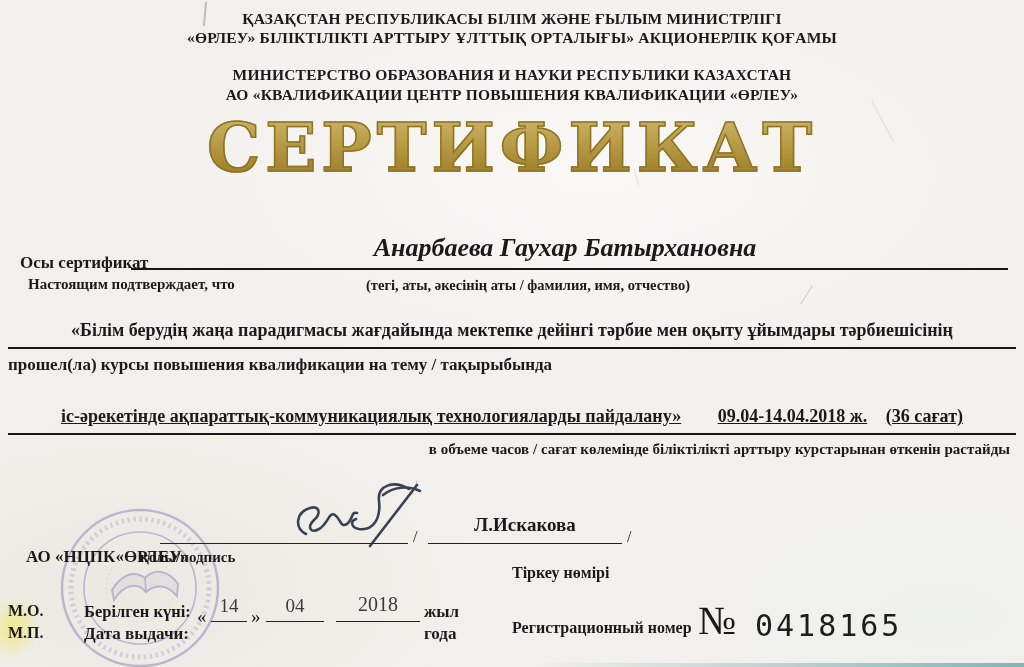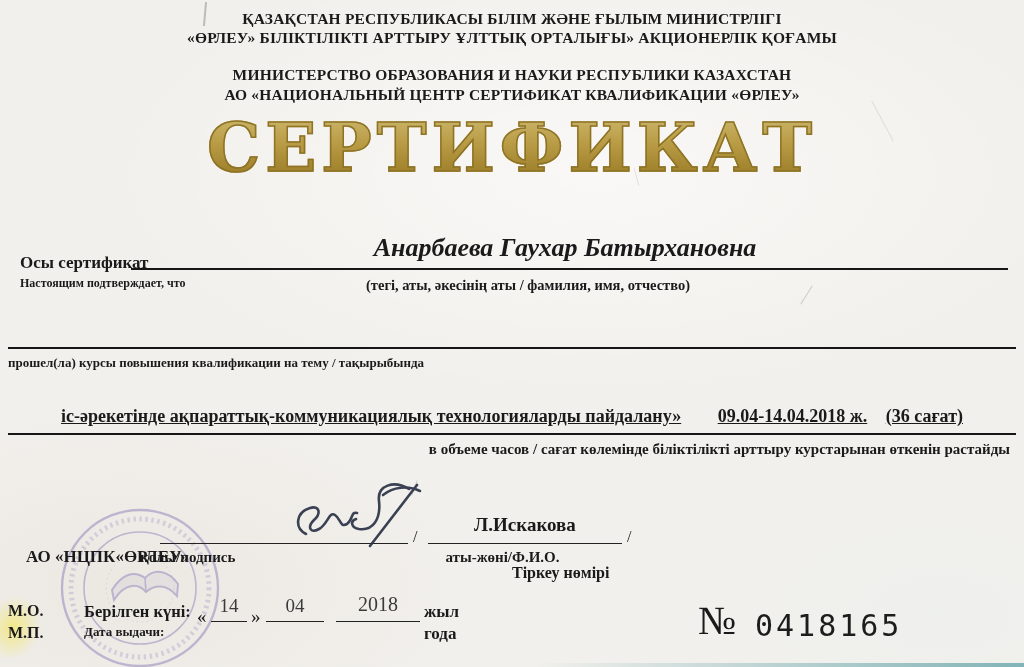--- a/index.html
+++ b/index.html
@@ -81,32 +81,33 @@
   .s5{ left:414px; top:480px; width:1px; height:16px; transform:rotate(20deg); background:rgba(30,30,30,.15); }
 </style>
 </head>
 <body>
 
 <div class="page">
 
   <div class="abs ctr hdr b" style="top:10px">ҚАЗАҚСТАН РЕСПУБЛИКАСЫ БІЛІМ ЖӘНЕ ҒЫЛЫМ МИНИСТРЛІГІ</div>
   <div class="abs ctr hdr b" style="top:29px">«ӨРЛЕУ» БІЛІКТІЛІКТІ АРТТЫРУ ҰЛТТЫҚ ОРТАЛЫҒЫ» АКЦИОНЕРЛІК ҚОҒАМЫ</div>
   <div class="abs ctr hdr b" style="top:66px">МИНИСТЕРСТВО ОБРАЗОВАНИЯ И НАУКИ РЕСПУБЛИКИ КАЗАХСТАН</div>
-  <div class="abs ctr hdr b" style="top:86px">АО «НАЦИОНАЛЬНЫЙ ЦЕНТР СЕРТИФИКАТ КВАЛИФИКАЦИИ «ӨРЛЕУ»</div>
+  <div class="abs ctr hdr b" style="top:86px">АО «КВАЛИФИКАЦИИ ЦЕНТР ПОВЫШЕНИЯ КВАЛИФИКАЦИИ «ӨРЛЕУ»</div>
 
   <div class="abs recipient-name">Анарбаева Гаухар Батырхановна</div>
 
   <div class="abs ctr cert-title">СЕРТИФИКАТ</div>
   <div class="abs lbl b" style="left:20px; top:253px; font-size:17px">Осы сертификат</div>
   <div class="abs rule" style="left:131px; right:16px; top:248px; height:22px"></div>
-  <div class="abs lbl b" style="left:20px; top:276px; font-size:12px">Настоящим подтверждает, что</div>
+  <div class="abs lbl b" style="left:28px; top:276px; font-size:15px">Настоящим подтверждает, что</div>
   <div class="abs lbl b" style="left:366px; top:277px; font-size:14.5px">(тегі, аты, әкесінің аты / фамилия, имя, отчество)</div>
 
+  <div class="abs ctr course-line" style="top:320px">«Білім берудің жаңа парадигмасы жағдайында мектепке дейінгі тәрбие мен оқыту ұйымдары тәрбиешісінің</div>
   <div class="abs rule" style="left:8px; right:8px; top:327px; height:22px"></div>
-  <div class="abs lbl b" style="left:8px; top:355px; font-size:13px">прошел(ла) курсы повышения квалификации на тему / тақырыбында</div>
+  <div class="abs lbl b" style="left:8px; top:355px; font-size:17px">прошел(ла) курсы повышения квалификации на тему / тақырыбында</div>
 
   <div class="abs ctr course-line course2" style="top:406px">
     <span>іс-әрекетінде ақпараттық-коммуникациялық технологияларды пайдалану»</span>
     <span class="gap1">09.04-14.04.2018 ж.</span>
     <span class="gap2">(36 сағат)</span>
   </div>
   <div class="abs rule" style="left:8px; right:8px; top:413px; height:22px"></div>
   <div class="abs lbl b" style="right:14px; top:441px; font-size:15px">в объеме часов / сағат көлемінде біліктілікті арттыру курстарынан өткенін растайды</div>
 
   <svg class="abs stamp" style="left:50px; top:498px" width="180" height="180" viewBox="0 0 180 180">
@@ -131,38 +132,38 @@
     </g>
   </svg>
 
   <div class="abs rule-thin" style="left:160px; top:528px; width:248px; height:16px"></div>
   <div class="abs slash" style="left:413px; top:528px">/</div>
   <div class="abs lbl b" style="left:140px; top:549px; width:220px; text-align:left; font-size:15px">қолы/подпись</div>
 
   <div class="abs sig-name" style="left:425px; top:514px; width:200px; text-align:center">Л.Искакова</div>
   <div class="abs rule-thin" style="left:428px; top:528px; width:194px; height:16px"></div>
   <div class="abs slash" style="left:627px; top:528px">/</div>
-  <div class="abs lbl b" style="left:400px; top:549px; width:205px; text-align:center; font-size:15px">аты-жөні/Ф.И.О.</div>
 
   <div class="abs lbl b" style="left:8px; top:602px; font-size:16px">М.О.</div>
   <div class="abs lbl b" style="left:8px; top:624px; font-size:16px">М.П.</div>
 
   <div class="abs lbl b" style="left:84px; top:602px; font-size:16.5px">Берілген күні:</div>
-  <div class="abs lbl b" style="left:84px; top:624px; font-size:13px">Дата выдачи:</div>
+  <div class="abs lbl b" style="left:84px; top:624px; font-size:17px">Дата выдачи:</div>
 
   <div class="abs quote" style="left:197px; top:606px">«</div>
   <div class="abs date-seg" style="left:211px; top:595px; width:36px">14</div>
   <div class="abs quote" style="left:251px; top:606px">»</div>
   <div class="abs date-seg" style="left:266px; top:595px; width:58px">04</div>
   <div class="abs date-seg" style="left:336px; top:593px; width:84px; height:29px; font-size:20px">2018</div>
 
   <div class="abs lbl b" style="left:424px; top:602px; font-size:17px">жыл</div>
   <div class="abs lbl b" style="left:424px; top:624px; font-size:17px">года</div>
 
   <div class="abs lbl b" style="left:512px; top:564px; font-size:16px">Тіркеу нөмірі</div>
+  <div class="abs lbl b" style="left:512px; top:619px; font-size:16px">Регистрационный номер</div>
 
   <div class="abs numero" style="left:698px; top:597px">№</div>
   <div class="abs regnum" style="left:755px; top:608px">0418165</div>
 
   <div class="abs smudge"></div>
   <div class="abs teal-edge"></div>
   <div class="abs scratch s1"></div>
   <div class="abs scratch s2"></div>
   <div class="abs scratch s3"></div>
   <div class="abs scratch s4"></div>

